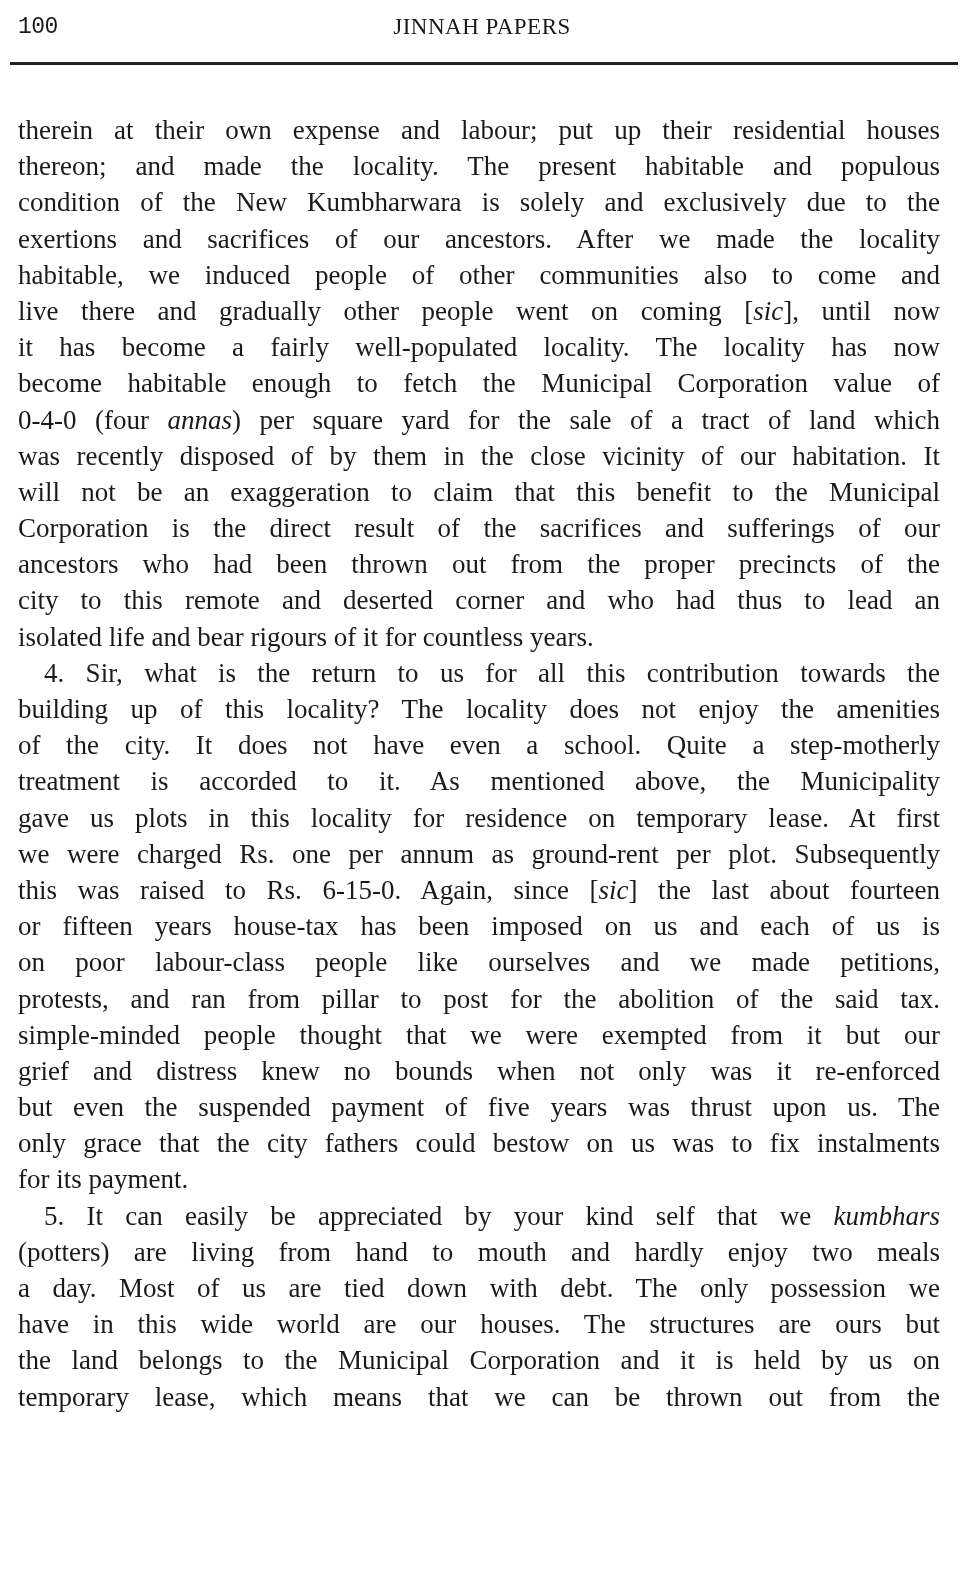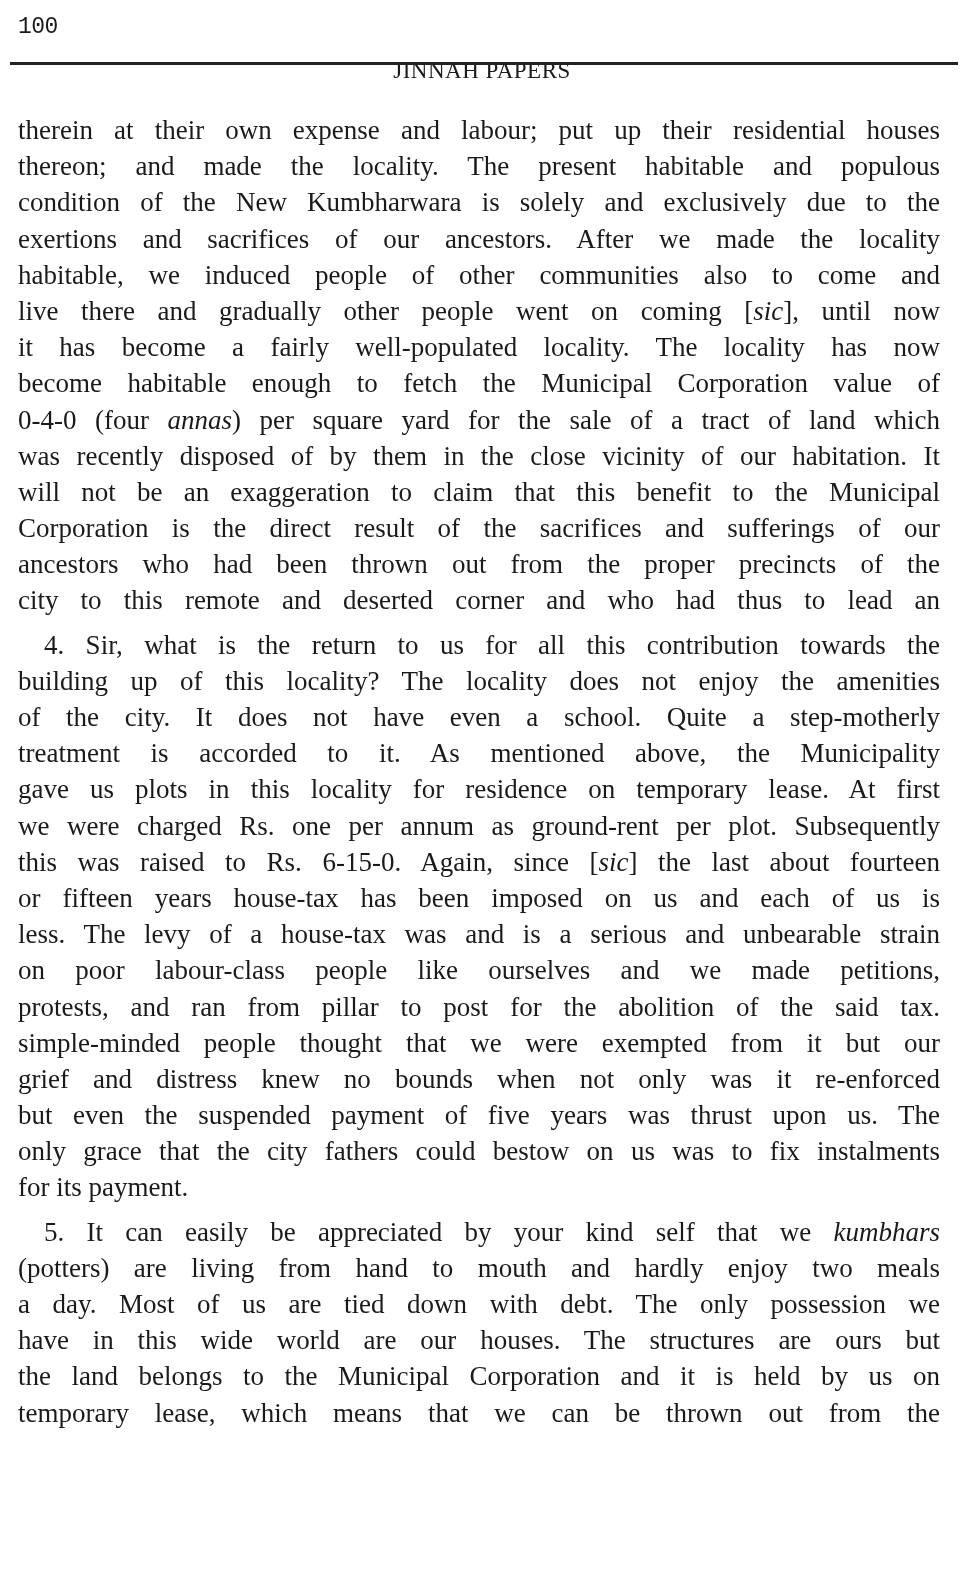--- a/index.html
+++ b/index.html
@@ -31,21 +31,20 @@
       font-family: Liberation Mono, monospace;
     }
     .running-title {
       position: absolute;
       left: 0;
       right: 0;
       top: 6px;
       text-align: center;
       font-size: 23px;
       letter-spacing: 0.5px;
-      margin-top: 44px;
     }
     .head-rule {
       position: absolute;
       top: 62px;
       left: 10px;
       width: 948px;
       height: 0;
       border-top: 3px solid #222;
     }
     .body-text {
@@ -61,21 +60,20 @@
       font-size: 27px;
       white-space: nowrap;
       text-align: justify;
       text-align-last: justify;
     }
     .line.last {
       text-align-last: left;
     }
     .line.indent {
       padding-left: 26px;
-      margin-top: 8px;
     }
     .it {
       font-style: italic;
     }
   </style>
 </head>
 <body>
 
 <div class="running-head">
   <span class="page-number">100</span>
@@ -91,29 +89,29 @@
     <div class="line"><span>habitable, we induced people of other communities also to come and</span></div>
     <div class="line"><span>live there and gradually other people went on coming [</span><span class="it">sic</span><span>], until now</span></div>
     <div class="line"><span>it has become a fairly well-populated locality. The locality has now</span></div>
     <div class="line"><span>become habitable enough to fetch the Municipal Corporation value of</span></div>
     <div class="line"><span>0-4-0 (four </span><span class="it">annas</span><span>) per square yard for the sale of a tract of land which</span></div>
     <div class="line"><span>was recently disposed of by them in the close vicinity of our habitation. It</span></div>
     <div class="line"><span>will not be an exaggeration to claim that this benefit to the Municipal</span></div>
     <div class="line"><span>Corporation is the direct result of the sacrifices and sufferings of our</span></div>
     <div class="line"><span>ancestors who had been thrown out from the proper precincts of the</span></div>
     <div class="line"><span>city to this remote and deserted corner and who had thus to lead an</span></div>
+    <div class="line last"><span>isolated life and bear rigours of it for countless years.</span></div>
     <div class="line indent"><span>4. Sir, what is the return to us for all this contribution towards the</span></div>
     <div class="line"><span>building up of this locality? The locality does not enjoy the amenities</span></div>
     <div class="line"><span>of the city. It does not have even a school. Quite a step-motherly</span></div>
     <div class="line"><span>treatment is accorded to it. As mentioned above, the Municipality</span></div>
     <div class="line"><span>gave us plots in this locality for residence on temporary lease. At first</span></div>
     <div class="line"><span>we were charged Rs. one per annum as ground-rent per plot. Subsequently</span></div>
     <div class="line"><span>this was raised to Rs. 6-15-0. Again, since [</span><span class="it">sic</span><span>] the last about fourteen</span></div>
     <div class="line"><span>or fifteen years house-tax has been imposed on us and each of us is</span></div>
-    <div class="line"><span>less. The levy of a house-tax was and is a serious and unbearable strain</span></div>
     <div class="line"><span>on poor labour-class people like ourselves and we made petitions,</span></div>
     <div class="line"><span>protests, and ran from pillar to post for the abolition of the said tax.</span></div>
     <div class="line"><span>simple-minded people thought that we were exempted from it but our</span></div>
     <div class="line"><span>grief and distress knew no bounds when not only was it re-enforced</span></div>
     <div class="line"><span>but even the suspended payment of five years was thrust upon us. The</span></div>
     <div class="line"><span>only grace that the city fathers could bestow on us was to fix instalments</span></div>
     <div class="line last"><span>for its payment.</span></div>
     <div class="line indent"><span>5. It can easily be appreciated by your kind self that we </span><span class="it">kumbhars</span></div>
     <div class="line"><span>(potters) are living from hand to mouth and hardly enjoy two meals</span></div>
     <div class="line"><span>a day. Most of us are tied down with debt. The only possession we</span></div>

